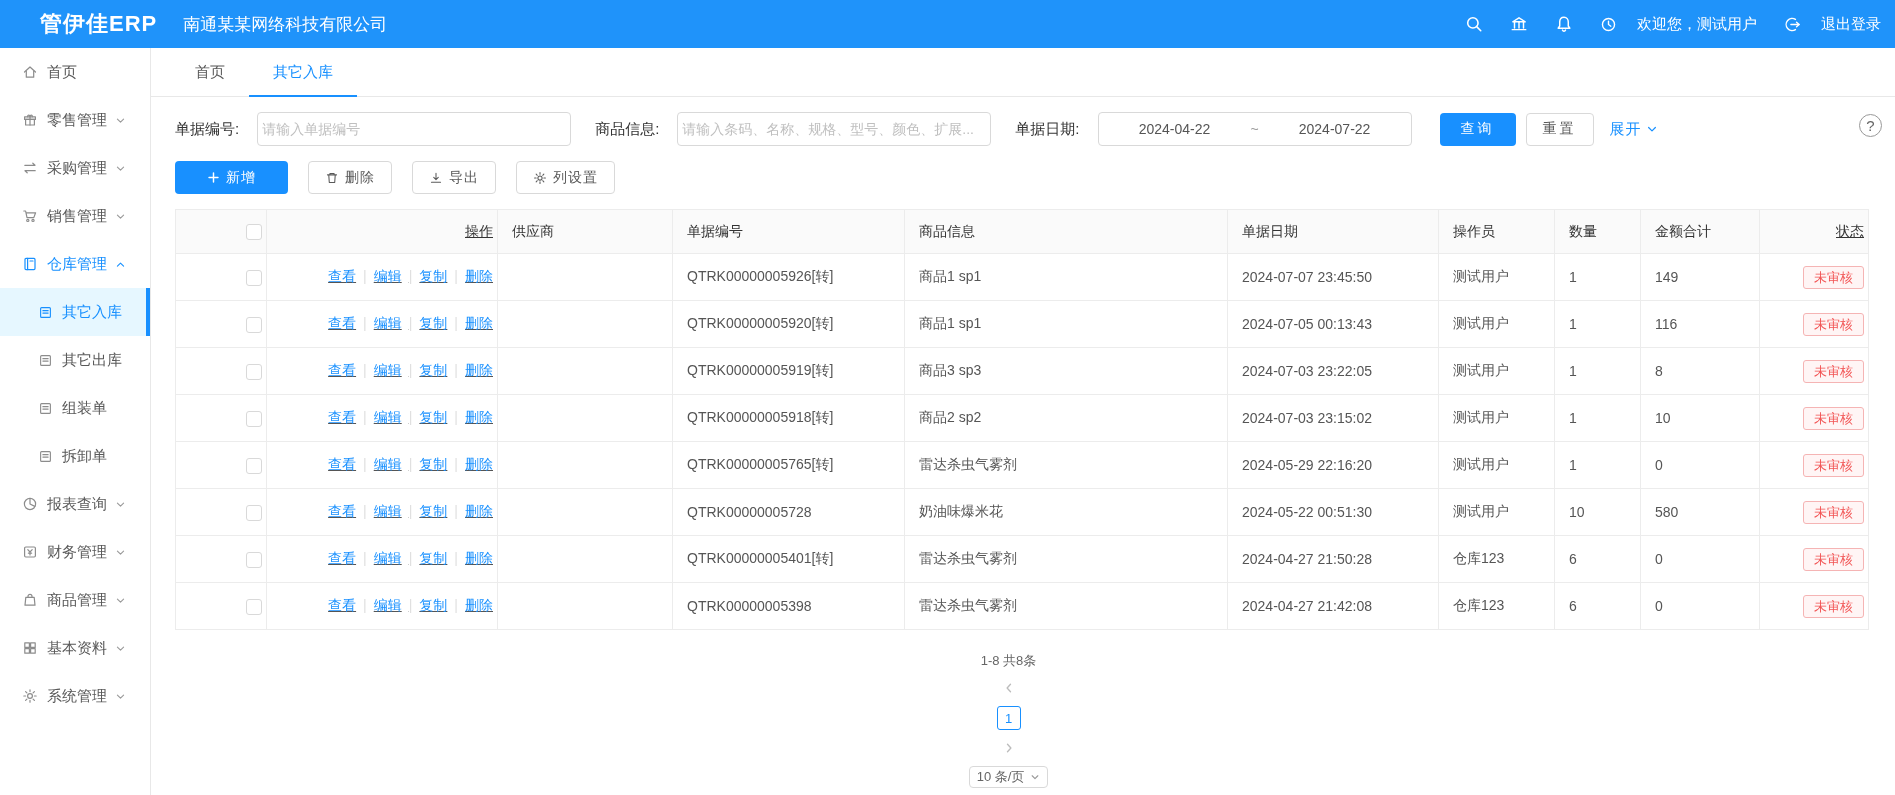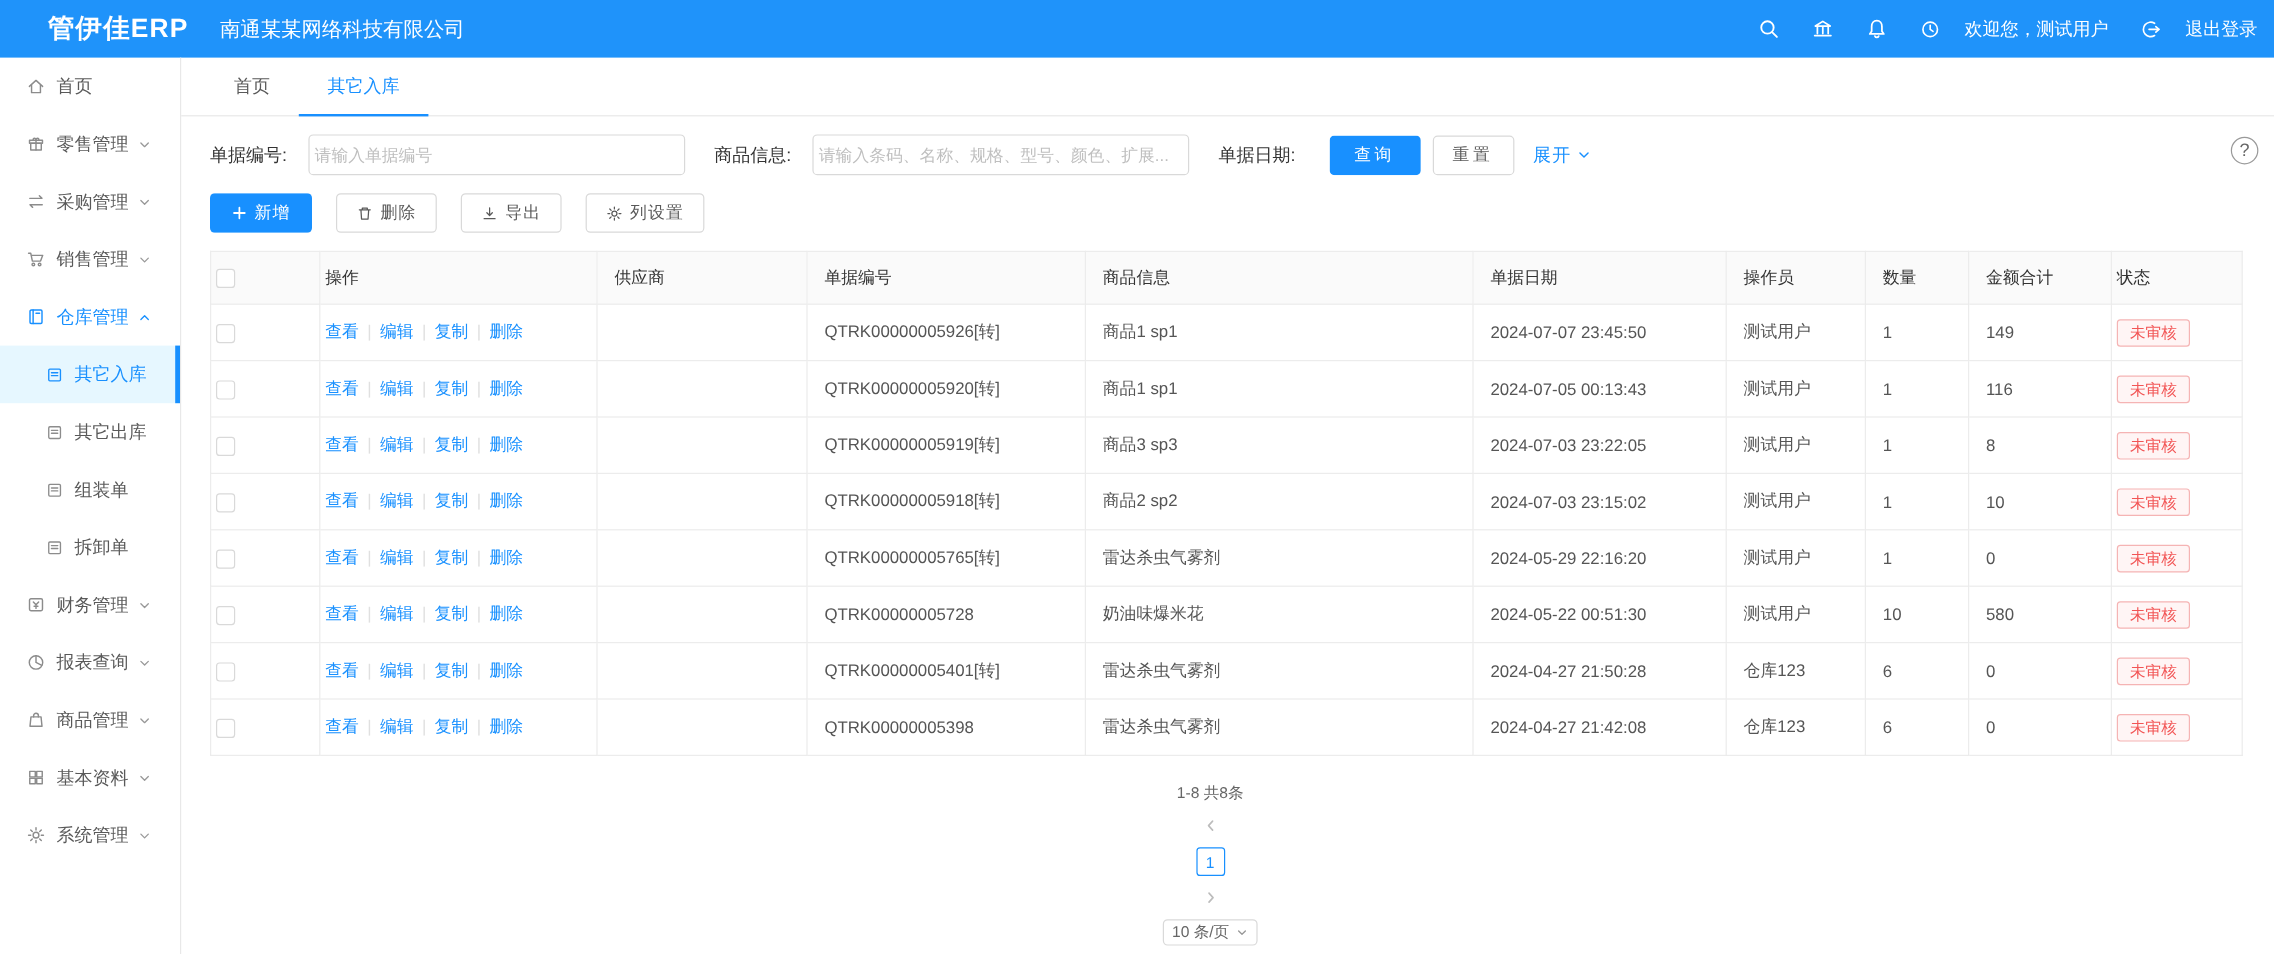--- a/index.html
+++ b/index.html
@@ -47,31 +47,31 @@
   .datebox .tilde { color:#999; }
   .btn { height:33px; border-radius:4px; font-size:14px; display:inline-flex; align-items:center;
     justify-content:center; cursor:pointer; border:1px solid transparent; gap:6px; font-family:inherit; }
   .btn-primary { background:#1890ff; color:#fff; padding:0 20px; margin-left:28px; letter-spacing:3px; }
   .btn-plain { background:#fff; border-color:#d9d9d9; color:#595959; padding:0 16px; margin-left:10px; letter-spacing:3px; }
   .expand-link { margin-left:16px; color:#1890ff; font-size:15px; display:inline-flex; align-items:center; gap:4px; cursor:pointer; letter-spacing:1px; }
 
   
   .toolbar { margin-top:15px; display:flex; gap:10px; }
   .toolbar .btn { letter-spacing:1px; }
-  .toolbar .btn-primary { margin-left:0; padding:0 17px; }
+  .toolbar .btn-primary { margin-left:0; padding:0 31px; }
   .help { position:absolute; right:14px; top:66px; width:23px; height:23px; border:1px solid #999;
     border-radius:50%; color:#666; font-size:15px; display:flex; align-items:center; justify-content:center; cursor:pointer; }
 
   
   .grid-wrap { margin-top:15px; }
   table { border-collapse:collapse; table-layout:fixed; width:1693px; font-size:14px; }
   th,td { border:1px solid #ececec; height:47px; padding:0 14px; text-align:left; font-weight:normal;
     color:#555; overflow:hidden; white-space:nowrap; }
   thead th { background:#fafafa; height:44px; color:#333; }
-  th.c,td.c { text-align:left; padding:0 4px; }
+  th.c,td.c { text-align:right; padding:0 4px;text-decoration:underline; }
   .checkbox { width:16px; height:16px; border:1px solid #d9d9d9; border-radius:3px; background:#fff; display:inline-block; vertical-align:middle; cursor:pointer; }
   .ops a { color:#1890ff; text-decoration:none; cursor:pointer; }
   .ops .sep { color:#e0e0e0; margin:0 7px; }
   .badge { display:inline-block; padding:4px 10px; border:1px solid #f5b4b4; border-radius:3px;
     background:#fff5f5; color:#f25555; font-size:13px; line-height:1; }
 
   
   .pagination { margin-top:22px; display:flex; justify-content:flex-end; align-items:center;
     gap:12px; font-size:13px; color:#666; padding-right:27px;flex-direction:column; }
   .pg-arrow { color:#bcbcbc; cursor:pointer; display:flex; }
@@ -211,34 +211,34 @@
     <div class="menu-item sub">
       <svg width="15" height="15" viewBox="0 0 16 16" fill="none" stroke="#8c8c8c" stroke-width="1.2" stroke-linecap="round" stroke-linejoin="round">
           <rect x="2.8" y="2.8" width="10.4" height="10.4" rx="1"></rect>
           <line x1="5.2" y1="6" x2="10.8" y2="6"></line>
           <line x1="5.2" y1="8.6" x2="10.8" y2="8.6"></line>
         </svg>
       <span>拆卸单</span>
     </div>
     <div class="menu-item">
       <svg width="16" height="16" viewBox="0 0 16 16" fill="none" stroke="#8c8c8c" stroke-width="1.2" stroke-linecap="round" stroke-linejoin="round">
+          <circle cx="8" cy="8" r="5.6"></circle>
+          <path d="M8 2.4 V8 L12.8 10.4"></path>
+        </svg>
+      <span>报表查询</span>
+      <svg class="chev" width="11" height="11" viewBox="0 0 16 16" fill="none" stroke="#999" stroke-width="1.6" stroke-linecap="round" stroke-linejoin="round">
+          <path d="M3.5 6 L8 10.5 L12.5 6"></path>
+        </svg>
+    </div>
+    <div class="menu-item">
+      <svg width="16" height="16" viewBox="0 0 16 16" fill="none" stroke="#8c8c8c" stroke-width="1.2" stroke-linecap="round" stroke-linejoin="round">
           <rect x="2.6" y="3" width="10.8" height="10" rx="1.2"></rect>
           <path d="M5.8 5.6 L8 8 L10.2 5.6 M8 8 V11 M6.4 9.2 H9.6"></path>
         </svg>
       <span>财务管理</span>
-      <svg class="chev" width="11" height="11" viewBox="0 0 16 16" fill="none" stroke="#999" stroke-width="1.6" stroke-linecap="round" stroke-linejoin="round">
-          <path d="M3.5 6 L8 10.5 L12.5 6"></path>
-        </svg>
-    </div>
-    <div class="menu-item">
-      <svg width="16" height="16" viewBox="0 0 16 16" fill="none" stroke="#8c8c8c" stroke-width="1.2" stroke-linecap="round" stroke-linejoin="round">
-          <circle cx="8" cy="8" r="5.6"></circle>
-          <path d="M8 2.4 V8 L12.8 10.4"></path>
-        </svg>
-      <span>报表查询</span>
       <svg class="chev" width="11" height="11" viewBox="0 0 16 16" fill="none" stroke="#999" stroke-width="1.6" stroke-linecap="round" stroke-linejoin="round">
           <path d="M3.5 6 L8 10.5 L12.5 6"></path>
         </svg>
     </div>
     <div class="menu-item">
       <svg width="16" height="16" viewBox="0 0 16 16" fill="none" stroke="#8c8c8c" stroke-width="1.2" stroke-linecap="round" stroke-linejoin="round">
           <path d="M3.8 5.4 H12.2 L13 13.2 H3 Z"></path>
           <path d="M6 5.4 V4.4 a2 2 0 0 1 4 0 V5.4"></path>
         </svg>
       <span>商品管理</span>
@@ -279,20 +279,25 @@
     <div class="help">?</div>
 
     <div class="panel">
 
       <div class="filter-row">
         <span class="f-label">单据编号:</span>
         <input class="f-input" placeholder="请输入单据编号" style="">
         <span class="f-label ml24">商品信息:</span>
         <input class="f-input" placeholder="请输入条码、名称、规格、型号、颜色、扩展..." style="">
         <span class="f-label ml24">单据日期:</span>
+        <div class="datebox">
+          <span>2024-04-22</span>
+          <span class="tilde">~</span>
+          <span>2024-07-22</span>
+        </div>
         <button class="btn btn-primary">查询</button>
         <button class="btn btn-plain">重置</button>
         <span class="expand-link">
           <span>展开</span>
           <svg width="12" height="12" viewBox="0 0 16 16" fill="none" stroke="#1890ff" stroke-width="1.6" stroke-linecap="round" stroke-linejoin="round">
               <path d="M3.5 6 L8 10.5 L12.5 6"></path>
             </svg>
         </span>
       </div>
 

